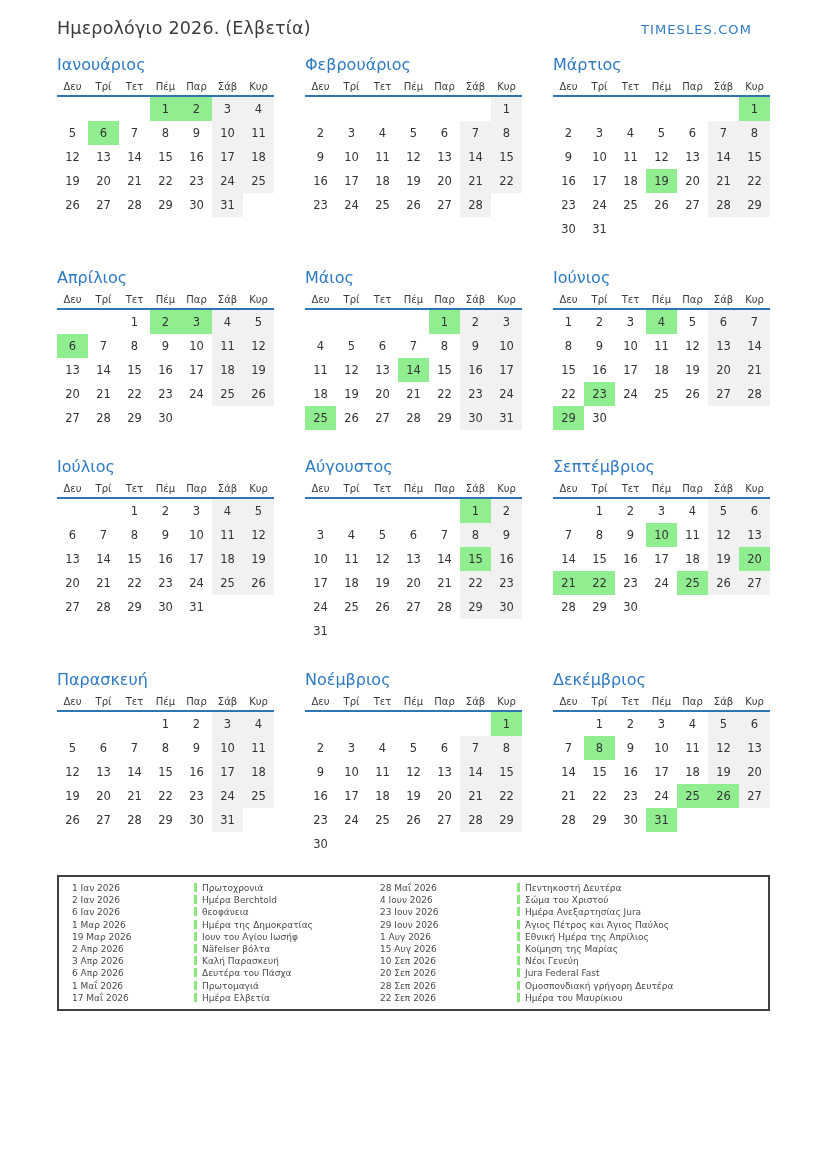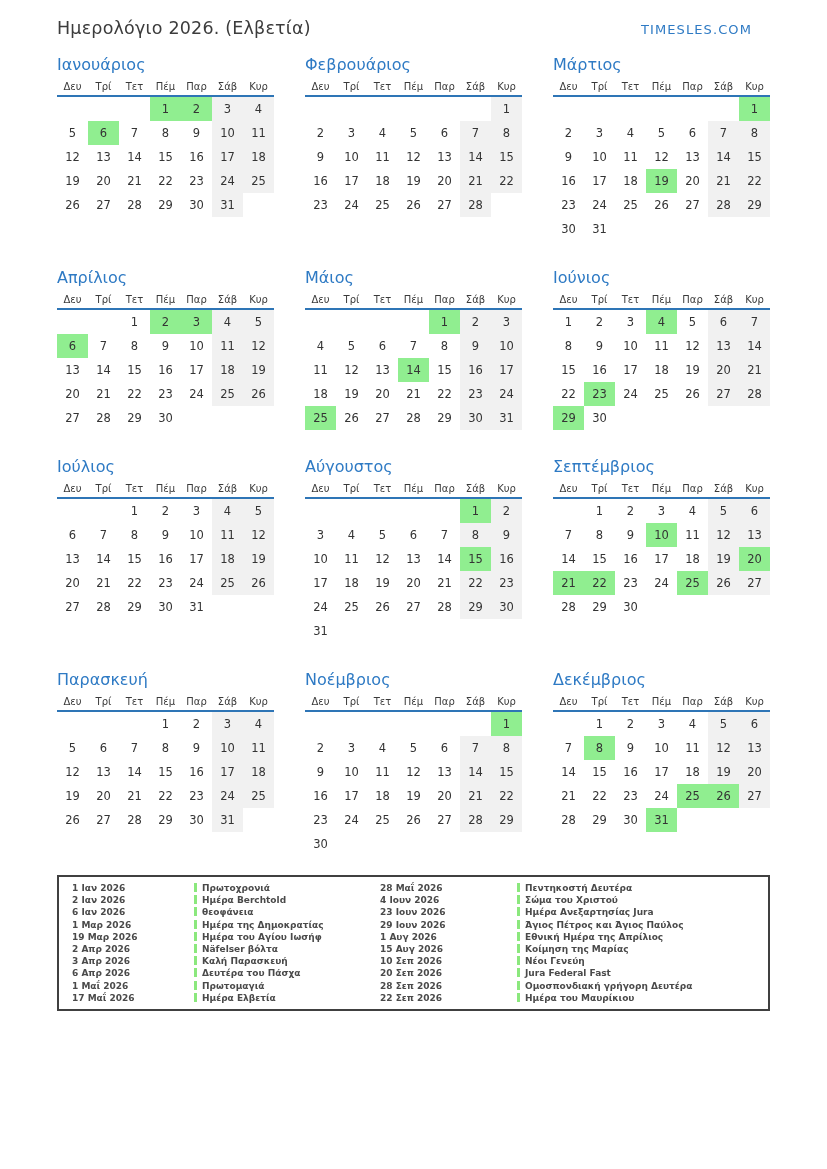--- a/index.html
+++ b/index.html
@@ -52,21 +52,21 @@
   }
   .cell.weekend{background:var(--weekend-gray);}
   .cell.holiday{background:var(--holiday-green);}
 
   .legend{
     margin:19px 57px 0 57px;
     border:2px solid #404040;
     padding:5px 4px 5px 13px;
     display:flex;
   }
-  .legend-col{display:grid;align-content:start;font-weight:bold;}
+  .legend-col{display:grid;align-content:start;}
   .legend-col.col-0{grid-template-columns:122px 186px;}
   .legend-col.col-1{grid-template-columns:137px auto;}
   .legend .ldate,.legend .lname{
     font-size:9px;line-height:12.2px;color:#4a4a4a;white-space:nowrap;
   }
   .tick{
     display:inline-block;width:3px;height:9px;background:var(--tick-green);
     margin-right:5px;transform:translateY(1px);
   }
 </style>
@@ -658,21 +658,21 @@
       <div class="legend-col col-0">
         <div class="ldate">1 Ιαν 2026</div>
         <div class="lname"><span class="tick"></span><span>Πρωτοχρονιά</span></div>
         <div class="ldate">2 Ιαν 2026</div>
         <div class="lname"><span class="tick"></span><span>Ημέρα Berchtold</span></div>
         <div class="ldate">6 Ιαν 2026</div>
         <div class="lname"><span class="tick"></span><span>θεοφάνεια</span></div>
         <div class="ldate">1 Μαρ 2026</div>
         <div class="lname"><span class="tick"></span><span>Ημέρα της Δημοκρατίας</span></div>
         <div class="ldate">19 Μαρ 2026</div>
-        <div class="lname"><span class="tick"></span><span>Ημέρα του Αγίου Ιωσήφ</span></div>
+        <div class="lname"><span class="tick"></span><span>Ιουν του Αγίου Ιωσήφ</span></div>
         <div class="ldate">2 Απρ 2026</div>
         <div class="lname"><span class="tick"></span><span>Näfelser βόλτα</span></div>
         <div class="ldate">3 Απρ 2026</div>
         <div class="lname"><span class="tick"></span><span>Καλή Παρασκευή</span></div>
         <div class="ldate">6 Απρ 2026</div>
         <div class="lname"><span class="tick"></span><span>Δευτέρα του Πάσχα</span></div>
         <div class="ldate">1 Μαΐ 2026</div>
         <div class="lname"><span class="tick"></span><span>Πρωτομαγιά</span></div>
         <div class="ldate">17 Μαΐ 2026</div>
         <div class="lname"><span class="tick"></span><span>Ημέρα Ελβετία</span></div>

